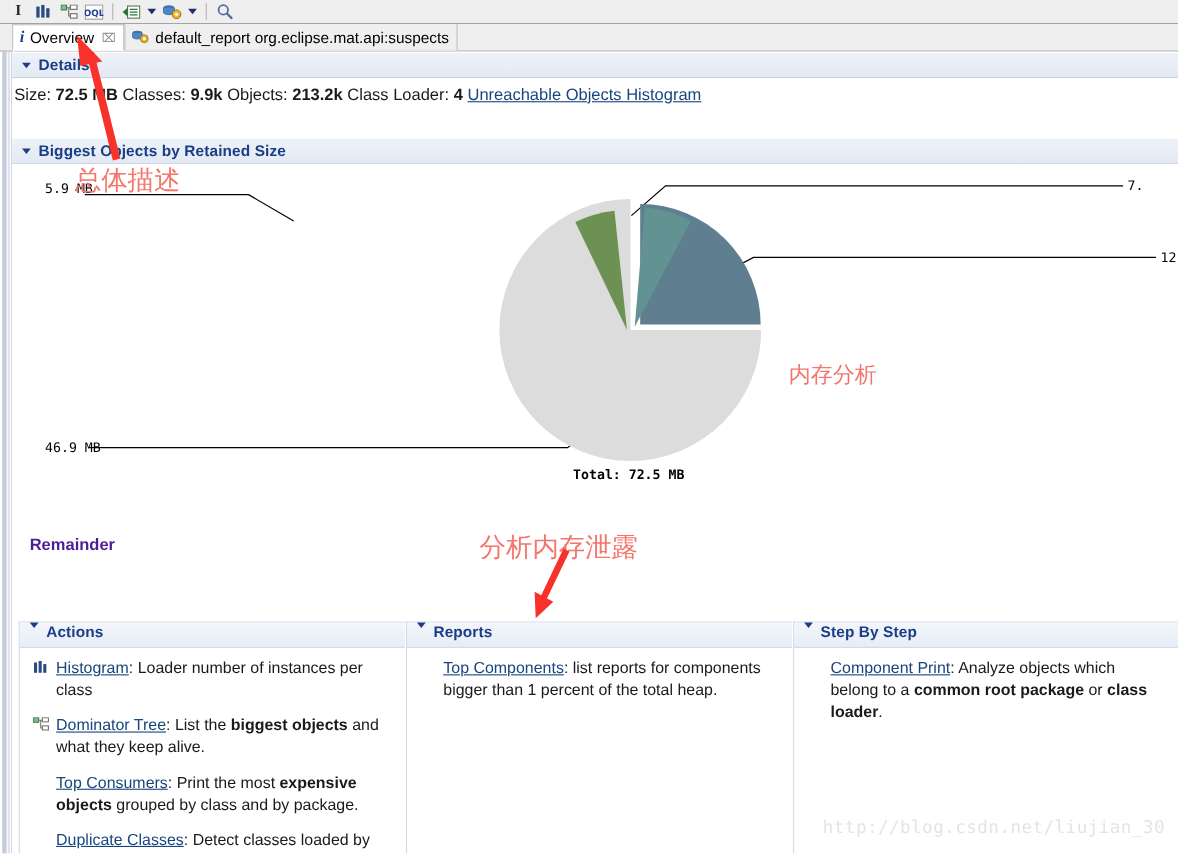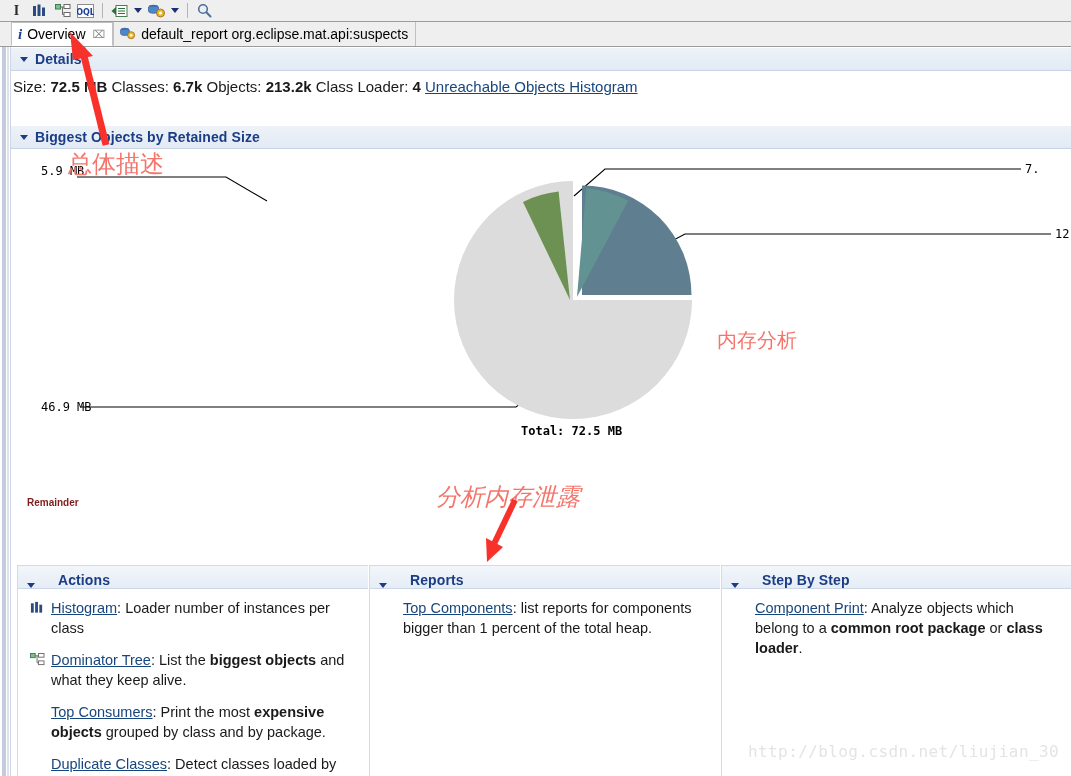--- a/index.html
+++ b/index.html
@@ -176,41 +176,41 @@
   
   #chart-area {
     position: absolute;
     left: 0; top: 100px;
     width: 1060px; height: 350px;
   }
   #chart-svg { display: block; }
 
   #remainder-label {
     position: absolute;
-    left: 16px; top: 450px;
-    font-size: 10px;
+    left: 16px; top: 440px;
+    font-size: 15px;
     font-weight: bold;
-    color: #7f1d1d;
+    color: #4c1d95;
   }
 
   
   .panel {
     position: absolute;
     top: 518px;
     height: 258px;
     box-sizing: border-box;
     border-left: 1px solid #d2dae7;
     border-top: 1px solid #d2dae7;
     background: #ffffff;
   }
   .panel-head {
     height: 23px;
     display: flex;
-    align-items: flex-end;
-    gap: 23px;
+    align-items: flex-start;
+    gap: 7px;
     padding-left: 9px;
     box-sizing: border-box;
     background: linear-gradient(to bottom, #f2f6fb 0%, #e6edf6 100%);
     border-bottom: 1px solid #ccd7e7;
   }
   .panel-body {
     padding: 9px 10px 0 12px;
   }
   .entry {
     display: flex;
@@ -463,31 +463,31 @@
         </span>
       </div>
     </div>
   </div>
 </div>
 
 <div id="details-line">
   <span>Size:</span>
   <b>72.5 MB</b>
   <span>Classes:</span>
-  <b>6.7k</b>
+  <b>9.9k</b>
   <span>Objects:</span>
   <b>213.2k</b>
   <span>Class Loader:</span>
   <b>4</b>
   <a class="mlink" href="#">Unreachable Objects Histogram</a>
 </div>
 
 <div class="cn-anno" style="left:68px; top:148px;">总体描述</div>
 <div class="cn-anno" style="left:717px; top:327px; font-size:20px;">内存分析</div>
-<div class="cn-anno" style="left:436px; top:481px;font-style:italic;">分析内存泄露</div>
+<div class="cn-anno" style="left:436px; top:481px;">分析内存泄露</div>
 
 <svg id="anno-svg" viewBox="0 0 1071 776">
 
   <g>
     <path d="M106 145 L82 48" stroke="#f8322a" stroke-width="7" stroke-linecap="butt"></path>
     <path d="M70 32 L93 56 L73 60 Z" fill="#f8322a"></path>
   </g>
 
   <g>
     <path d="M515 500 L494 544" stroke="#f8322a" stroke-width="6" stroke-linecap="butt"></path>

